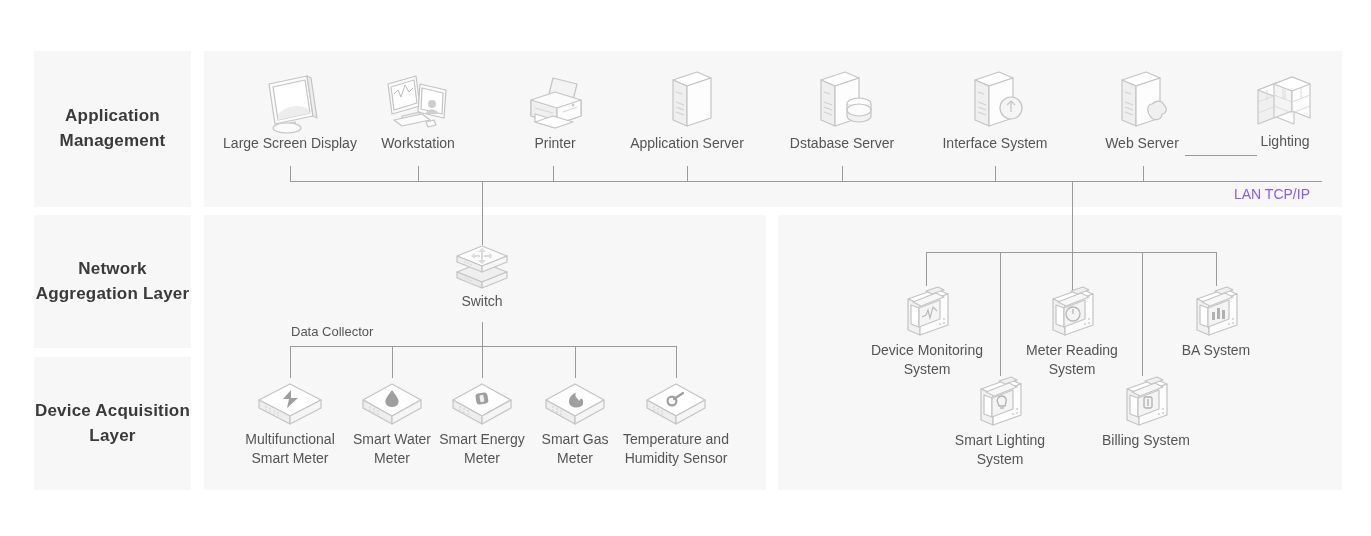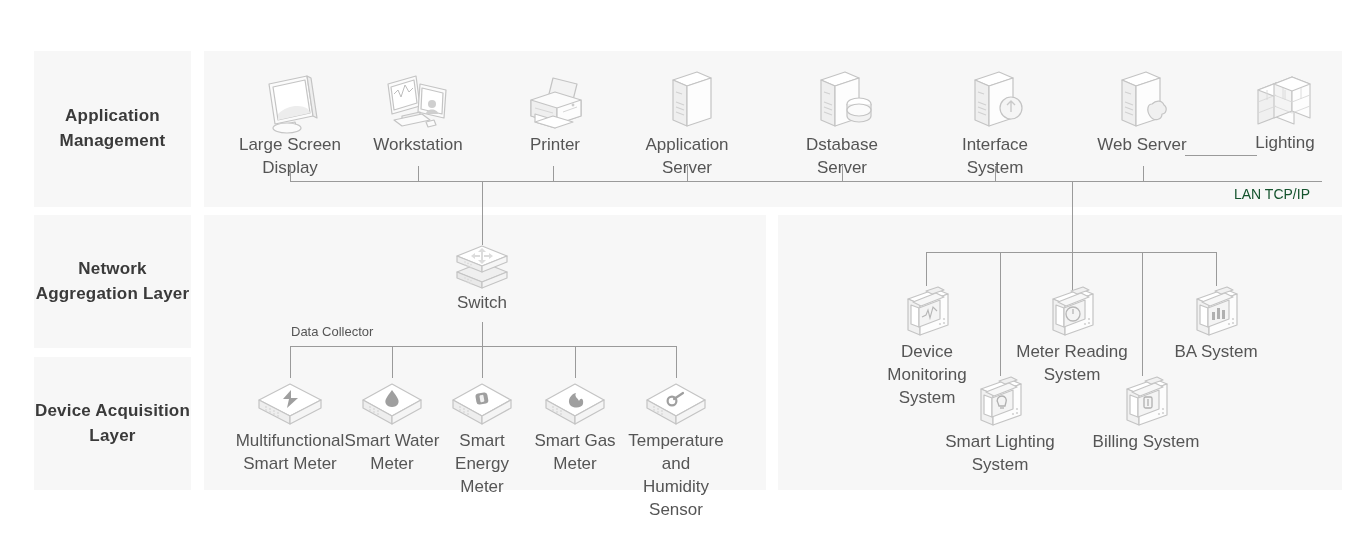--- a/index.html
+++ b/index.html
@@ -6,28 +6,28 @@
   body{width:1371px;height:536px;position:relative;overflow:hidden;
        font-family:"Liberation Sans","DejaVu Sans",sans-serif;}
   #stage{position:absolute;left:0;top:0;width:1371px;height:536px;padding-left:40px;}
 
   .panel{position:absolute;background:#f7f7f7;}
   .sidebar-cell{position:absolute;background:#f7f7f7;display:flex;align-items:center;
        justify-content:center;text-align:center;}
   .sidebar-label{font-size:17px;font-weight:bold;color:#3a3a3a;line-height:1.45;letter-spacing:.2px;}
 
   .node{position:absolute;text-align:center;}
-  .node .cap{font-size:17px;color:#555;line-height:1.35;white-space:pre-line;}
+  .node .cap{font-size:14px;color:#555;line-height:1.35;white-space:pre-line;}
   .node .ico{display:block;margin:0 auto;}
 
   .line{position:absolute;background:#9a9a9a;}
   .hline{height:1px;}
   .vline{width:1px;}
 
-  .lanlabel{position:absolute;font-size:14px;color:#14532d;}
+  .lanlabel{position:absolute;font-size:14px;color:#8b5cf6;}
   .freelabel{position:absolute;font-size:13px;color:#555;}
 
   svg{display:block;overflow:visible;}
 </style>
 </head>
 <body>
 
 <div id="stage">
 
   <div class="sidebar-cell" style="left:34px;top:51px;width:157px;height:156px;">

